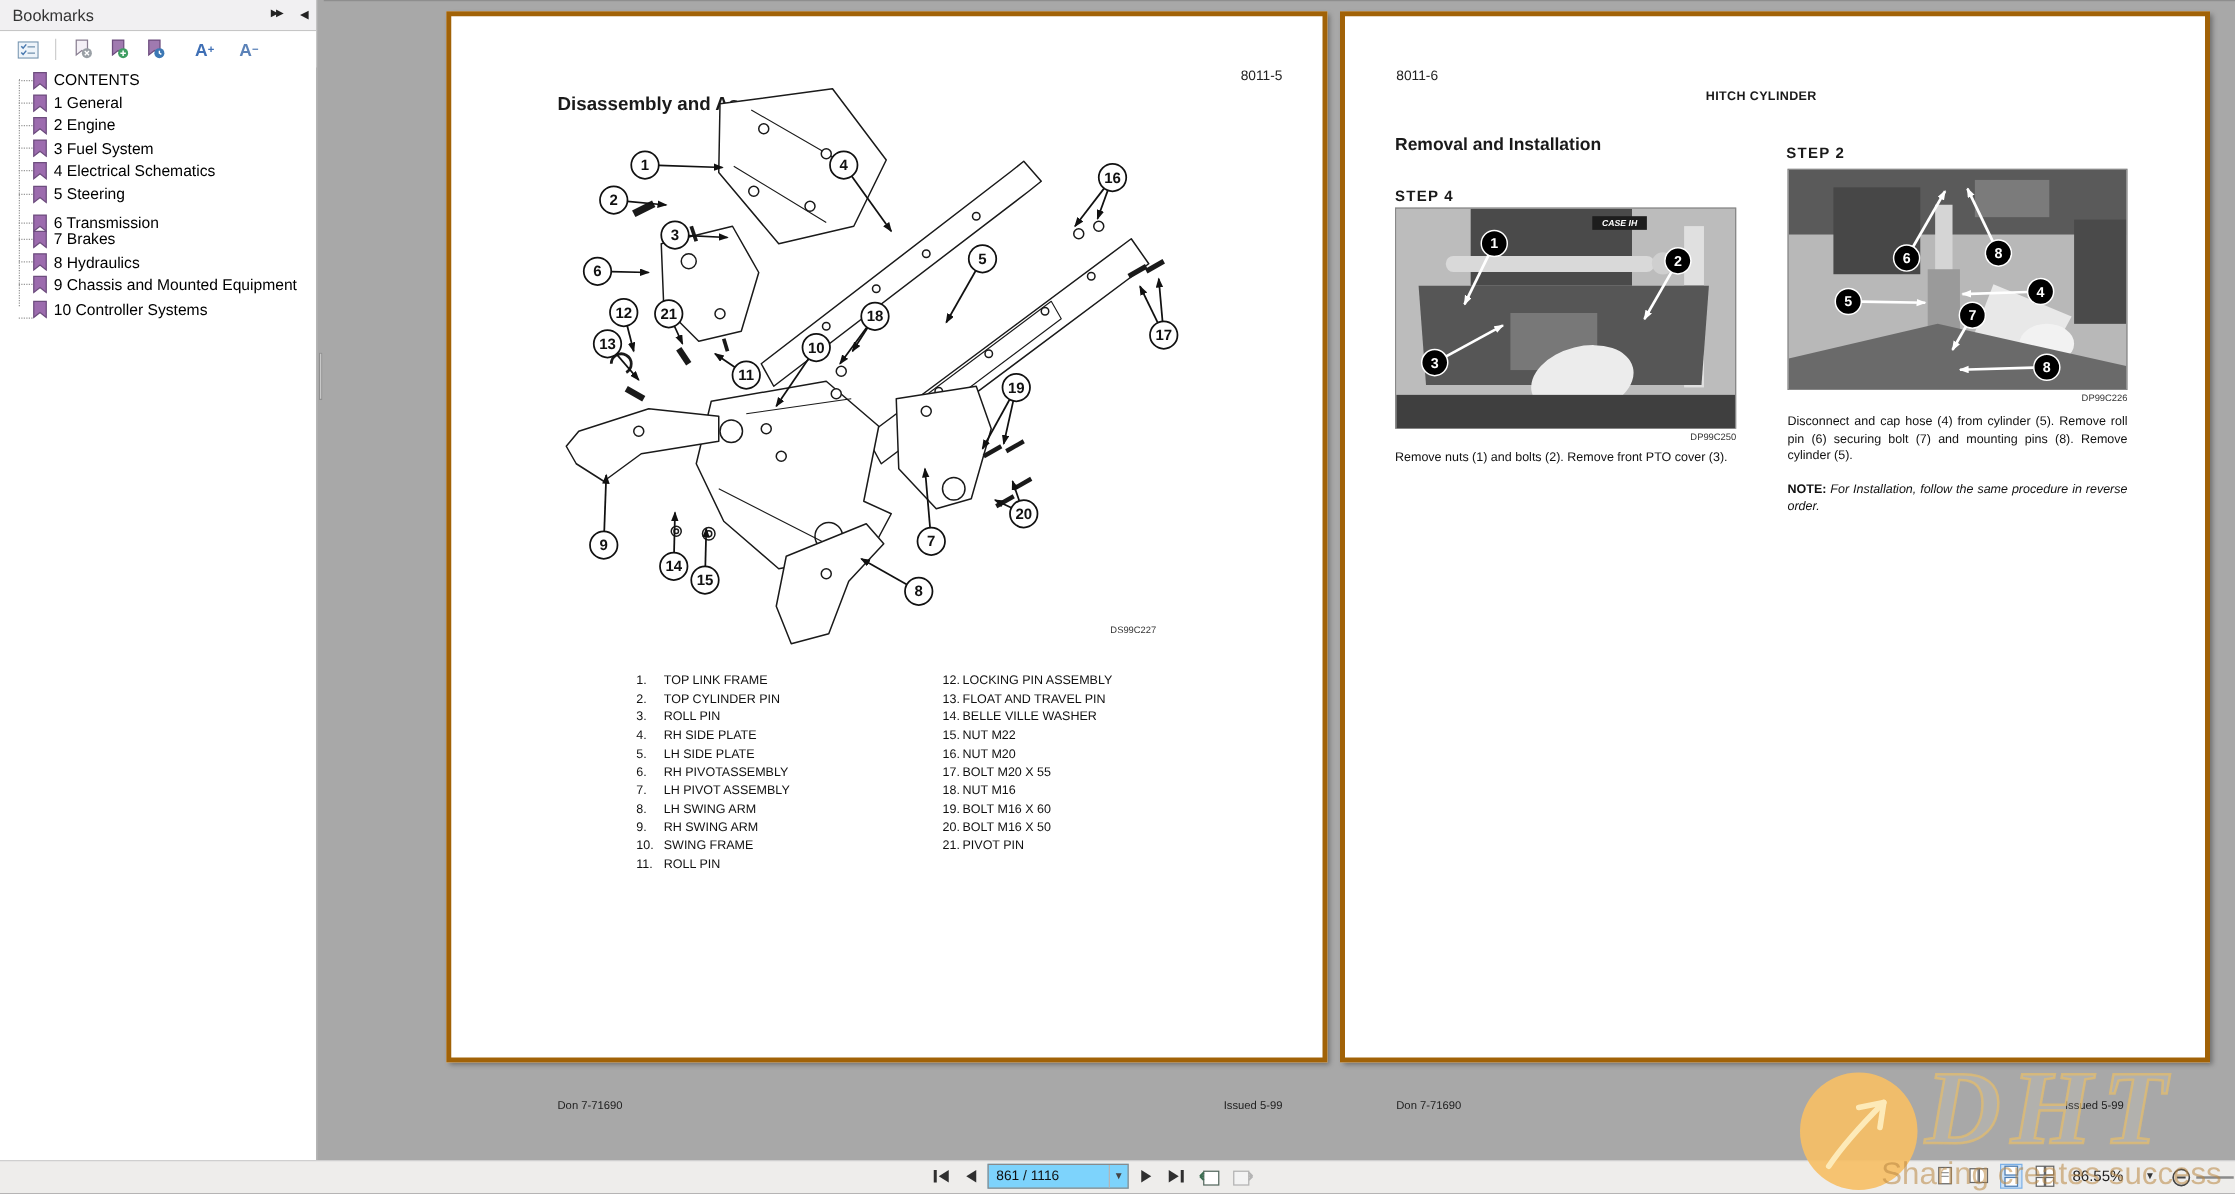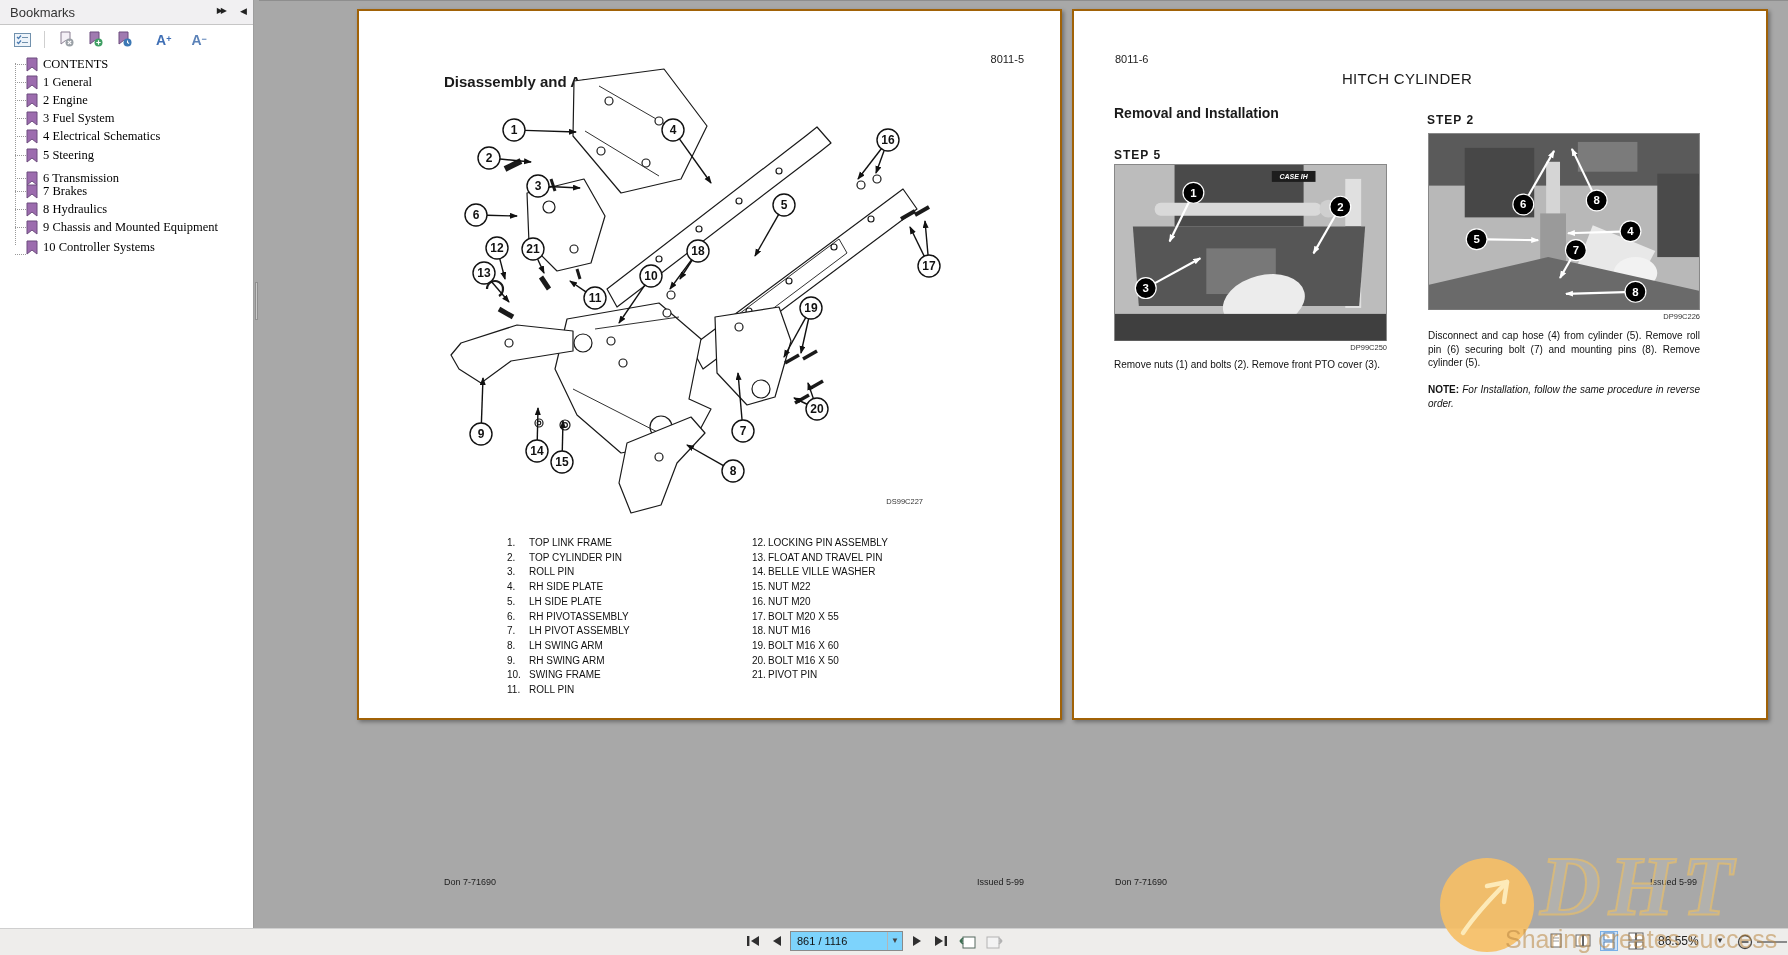--- a/index.html
+++ b/index.html
@@ -14,52 +14,52 @@
   .sb-title-label{position:absolute;left:10px;top:5px;}
   .sb-expand{position:absolute;right:28px;top:6px;font-size:8px;letter-spacing:-2px;color:#222;cursor:pointer;}
   .sb-collapse{position:absolute;right:6px;top:6px;font-size:9px;color:#222;cursor:pointer;}
   .sb-toolbar{position:absolute;left:0;top:25px;width:100%;height:29px;background:#fff;
               display:flex;align-items:center;}
   .sb-tool{margin-left:14px;display:inline-flex;align-items:center;cursor:pointer;}
   .sb-sep{width:1px;height:17px;background:#cfcfcf;margin-left:13px;}
   .fontbtn{font-weight:bold;font-size:14px;color:#3f6fb5;line-height:1;}
   .fontbtn sup{font-size:9px;}
   .fontbtn.minus{color:#5b82b8;}
-  .sb-tree{position:absolute;left:0;top:55px;width:100%;height:860px;overflow:hidden;font-family:Liberation Serif, serif;}
+  .sb-tree{position:absolute;left:0;top:55px;width:100%;height:860px;overflow:hidden;}
   .tree-vline{position:absolute;left:15px;top:8px;height:182px;border-left:1px dotted #999;}
   .bm-row{position:absolute;left:0;height:18px;width:100%;display:flex;align-items:center;cursor:pointer;}
   .bm-stub{width:11px;margin-left:15px;border-top:1px dotted #999;height:0;}
   .bm-flag{width:12px;height:15px;flex:0 0 auto;margin-right:5px;}
   .bm-label{font-size:12.5px;color:#000;white-space:nowrap;}
   .splitter{position:absolute;left:254px;top:0;width:5px;height:928px;background:#a8a8a8;cursor:col-resize;}
   .splitter-handle{position:absolute;left:1px;top:282px;width:3px;height:38px;background:#c9c9c9;border:1px solid #8f8f8f;}
   
   .doc-area{position:absolute;left:259px;top:0;width:1529px;height:928px;background:#a8a8a8;border-top:1px solid #8e8e8e;}
-  .page{position:absolute;top:8px;height:711px;background:#fff;border:2px solid #a16207;
+  .page{position:absolute;top:8px;height:841px;background:#fff;border:4px solid #a16207;
         box-shadow:2px 2px 4px rgba(0,0,0,.35);color:#1a1a1a;}
   .page-left{left:98px;width:705px;}
   .page-right{left:813px;width:696px;}
   .pg-num{position:absolute;font-size:11px;color:#222;}
   .pl-num{left:600px;top:42px;width:65px;text-align:right;}
   .pr-num{left:41px;top:42px;}
   .pl-heading{position:absolute;left:85px;top:62px;font-size:15px;font-weight:bold;}
   .diagram-svg{position:absolute;inset:0;width:705px;height:915px;pointer-events:none;}
   .fig-code{position:absolute;left:460px;top:486px;width:104px;text-align:right;font-size:7.5px;color:#333;}
   .parts-col{position:absolute;top:525px;font-size:10px;line-height:14.7px;color:#111;}
   .parts-col1{left:148px;}
   .parts-col2{left:393px;}
   .part-row{display:flex;white-space:nowrap;}
   .part-num{flex:0 0 auto;}
   .parts-col1 .part-num{width:22px;}
   .parts-col2 .part-num{width:16px;}
   .pg-footer{position:absolute;top:866px;font-size:9px;color:#222;}
   .pl-f-left{left:85px;} .pl-f-right{left:600px;width:65px;text-align:right;}
   .pr-f-left{left:41px;} .pr-f-right{left:563px;width:60px;text-align:right;}
   .pr-title{position:absolute;left:40px;top:59px;width:586px;text-align:center;
-            font-size:15px;font-weight:normal;letter-spacing:.3px;}
+            font-size:10px;font-weight:bold;letter-spacing:.3px;}
   .pr-subtitle{position:absolute;left:40px;top:94px;font-size:14px;font-weight:bold;}
   .step-label{position:absolute;font-size:12px;font-weight:bold;letter-spacing:1px;}
   .step1-label{left:40px;top:137px;} .step2-label{left:353px;top:102px;}
   .photo{position:absolute;background:#bcbcbc;border:1px solid #888;}
   .photo1{left:40px;top:153px;width:273px;height:177px;}
   .photo2{left:354px;top:122px;width:272px;height:177px;}
   .photo svg{position:absolute;inset:0;}
   .photo-code{position:absolute;font-size:7.5px;color:#333;text-align:right;}
   .code1{left:40px;top:332px;width:273px;} .code2{left:354px;top:301px;width:272px;}
   .body-text{position:absolute;font-size:10px;line-height:1.35;text-align:justify;color:#111;}
@@ -512,21 +512,21 @@
 
       <div class="pg-footer pl-f-left">Don 7-71690</div>
       <div class="pg-footer pl-f-right">Issued 5-99</div>
     </div>
 
     <div class="page page-right">
       <div class="pg-num pr-num">8011-6</div>
       <div class="pr-title">HITCH CYLINDER</div>
       <div class="pr-subtitle">Removal and Installation</div>
 
-      <div class="step-label step1-label">STEP 5</div>
+      <div class="step-label step1-label">STEP 4</div>
       <div class="photo photo1">
         <svg viewBox="0 0 273 177">
           <rect x="0" y="0" width="273" height="177" fill="#bcbcbc"></rect>
           <rect x="60" y="0" width="130" height="62" fill="#4a4a4a"></rect>
           <rect x="232" y="14" width="16" height="130" fill="#e0e0e0"></rect>
           <rect x="232" y="62" width="16" height="30" fill="#333"></rect>
           <polygon points="18,62 252,62 246,142 24,142" fill="#565656"></polygon>
           <rect x="92" y="84" width="70" height="46" fill="#787878"></rect>
           <rect x="40" y="38" width="168" height="13" rx="6" fill="#d9d9d9"></rect>
           <circle cx="215" cy="44" r="9" fill="#cfcfcf"></circle>

